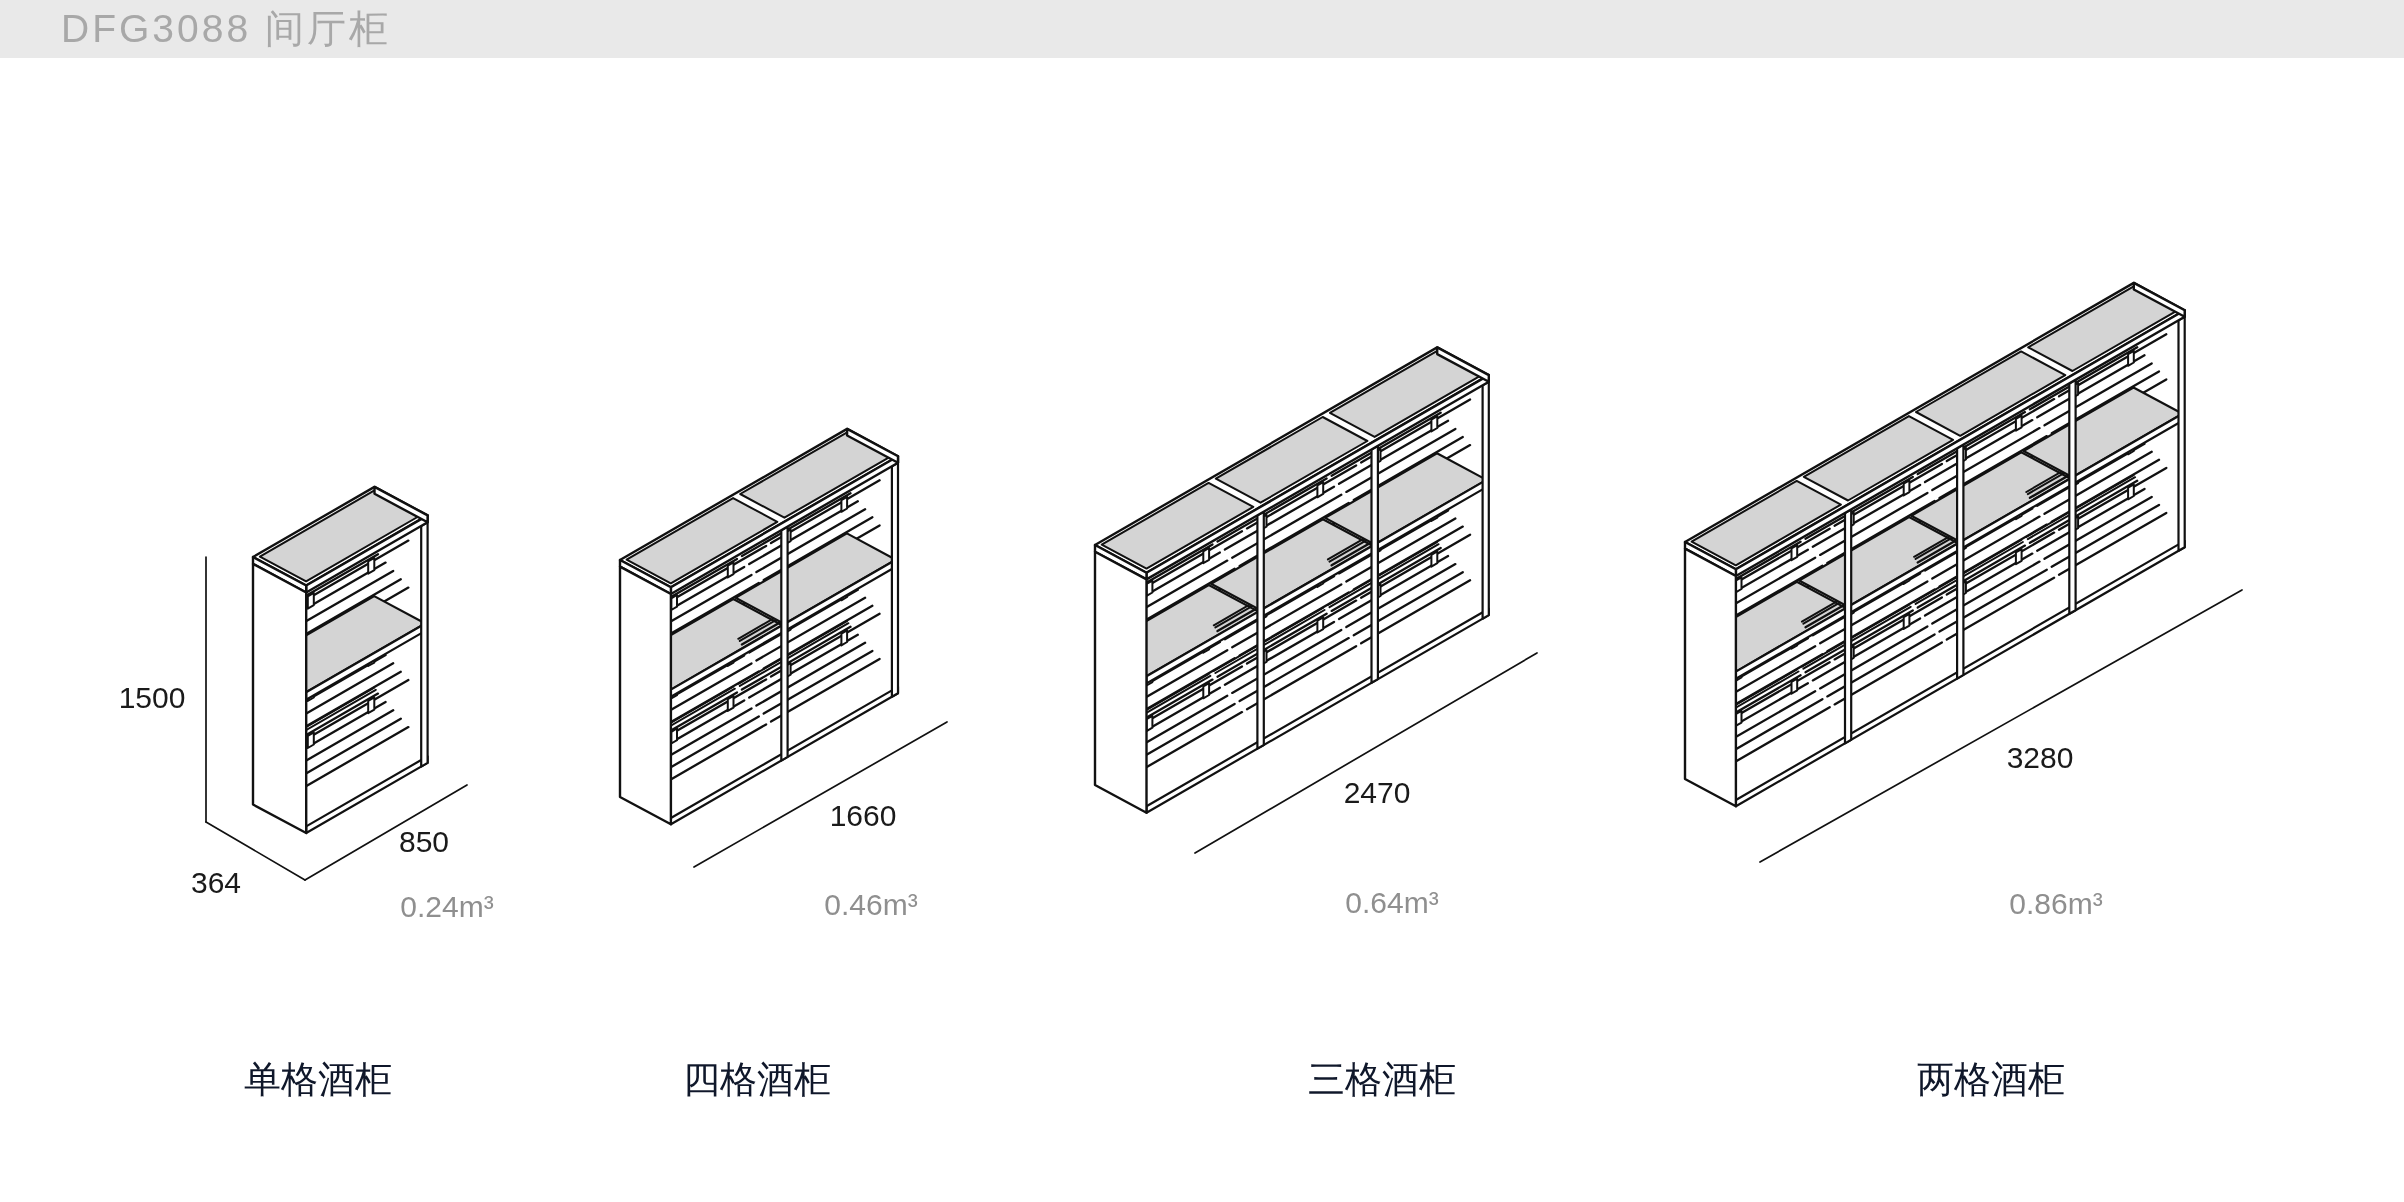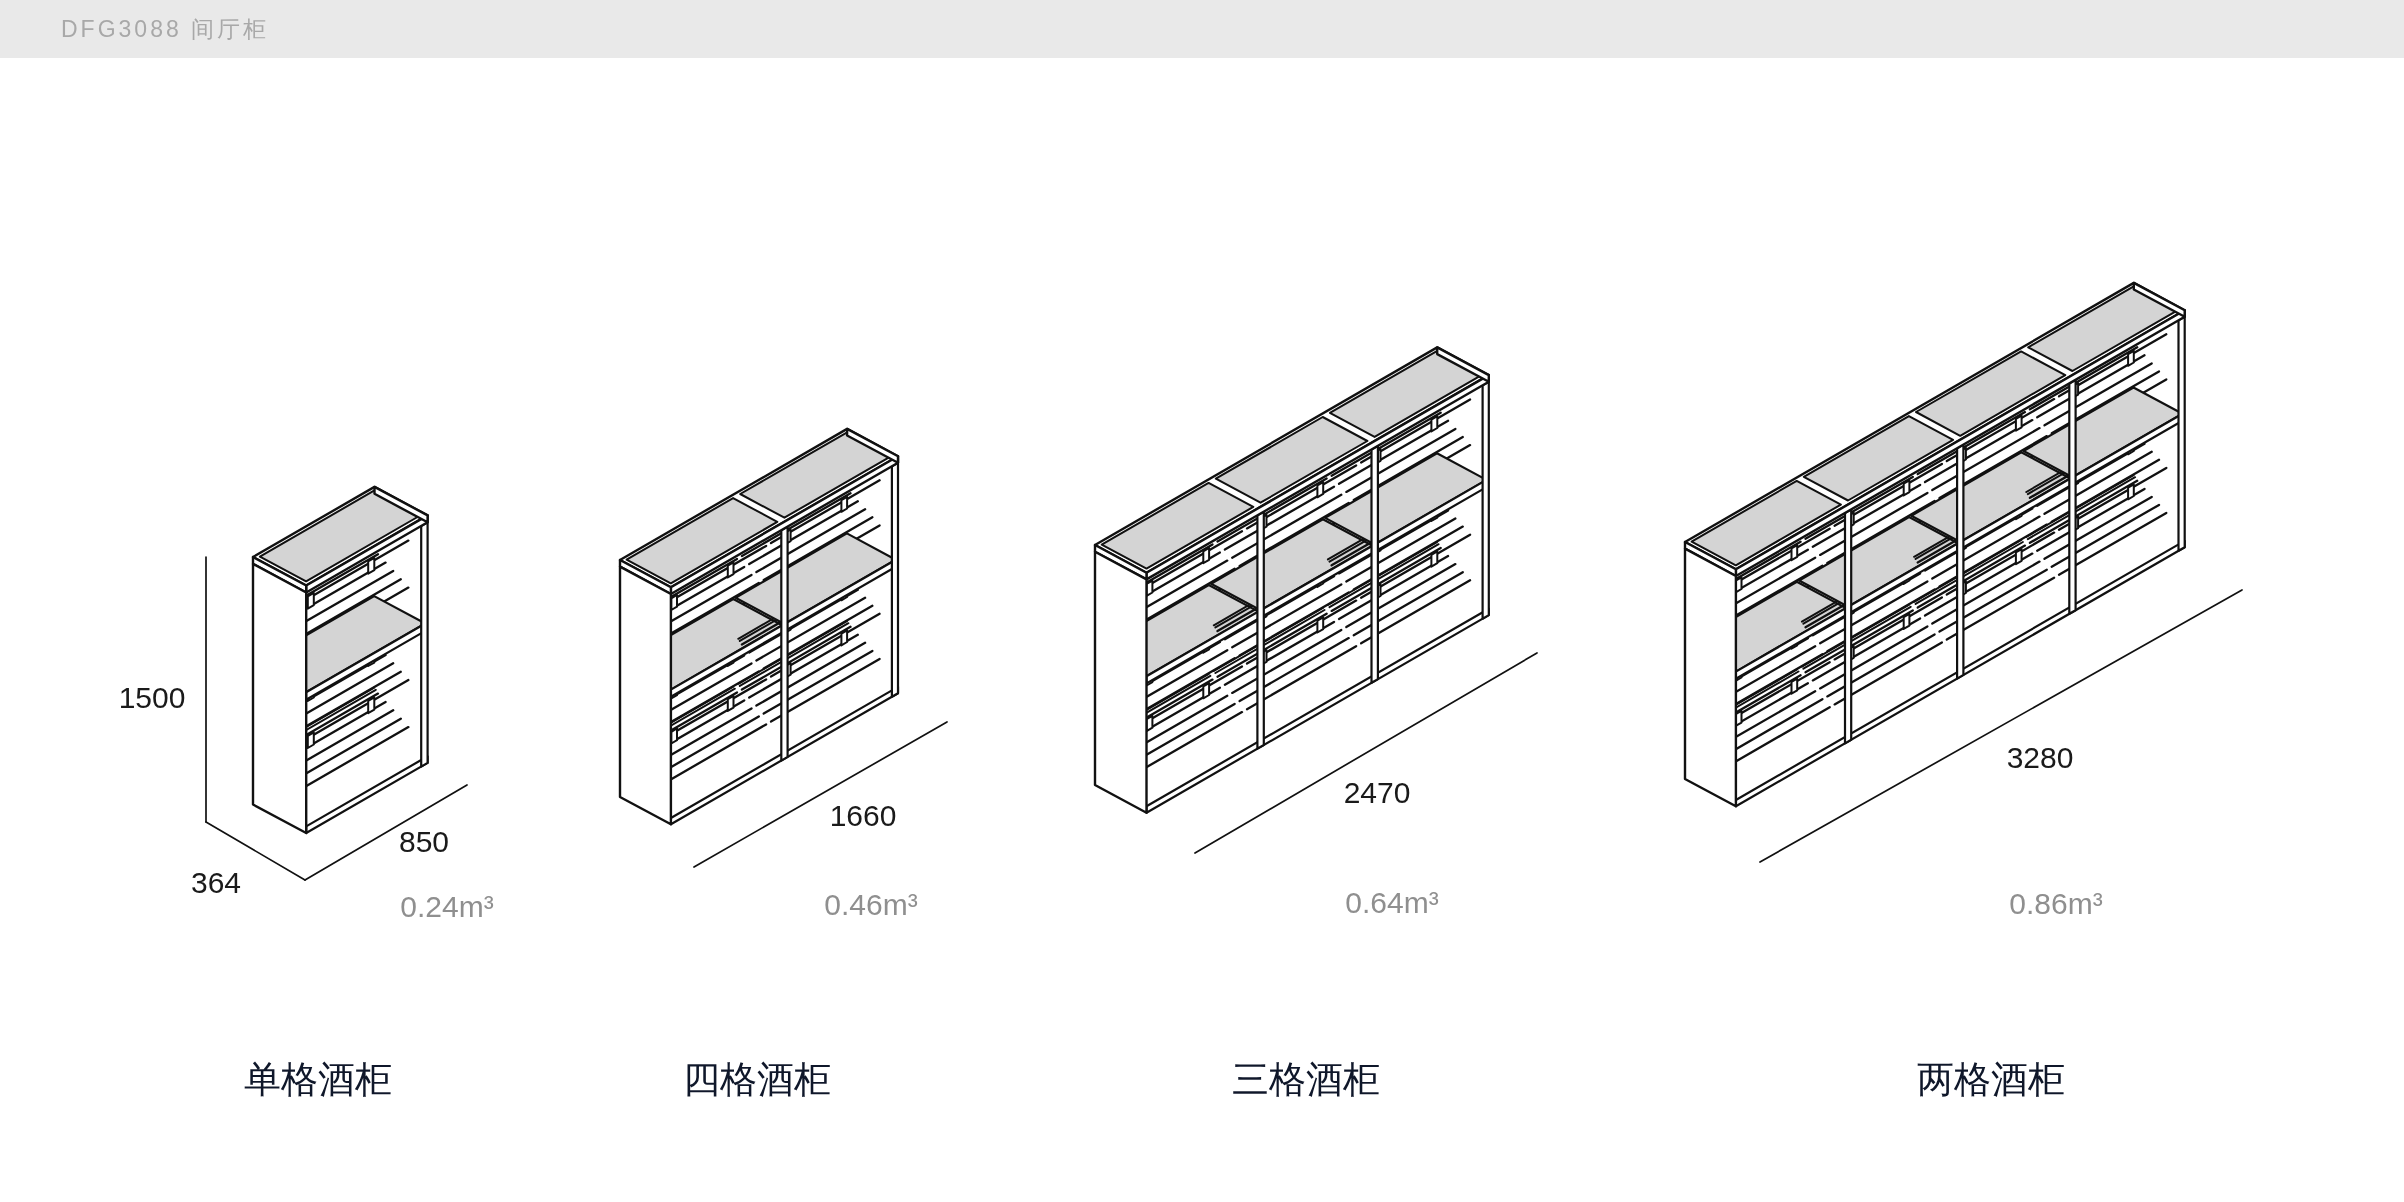--- a/index.html
+++ b/index.html
@@ -6,21 +6,21 @@
   body{
     width:2404px;height:1202px;position:relative;background:#ffffff;
     font-family:"Liberation Sans", sans-serif;overflow:hidden;
   }
   .header-bar{
     position:absolute;left:0;top:0;width:2404px;height:58px;
     background:#e9e9e9;
   }
   .header-title{
     position:absolute;left:61px;top:0;height:76px;line-height:58px;
-    font-size:23px;letter-spacing:3px;color:#a8a8a8;white-space:nowrap;
+    font-size:39px;letter-spacing:3px;color:#a8a8a8;white-space:nowrap;
   }
   #diagram{position:absolute;left:0;top:0;}
   .cab-name{
     position:absolute;top:1055px;transform:translateX(-50%);
     font-size:37px;color:#0f172a;white-space:nowrap;
   }
 </style>
 </head>
 <body>
 
@@ -554,14 +554,14 @@
       <path d="M1685.0 542.0L1735.9 569.3L1735.9 576.0L1685.0 548.6Z" fill="#ffffff" stroke="#111111" stroke-width="2.4" stroke-linejoin="round"></path>
       <path d="M1685.0 548.6L1735.9 576.0L1735.9 806.3L1685.0 779.0Z" fill="#ffffff" stroke="#111111" stroke-width="2.4" stroke-linejoin="round"></path>
       <line x1="1760.0" y1="862.0" x2="2242.0" y2="590.0" stroke="#111111" stroke-width="1.7" stroke-linecap="round"></line>
       <text x="2040" y="757" text-anchor="middle" dominant-baseline="central" font-size="30" fill="#1a1a1a" font-family="&quot;Liberation Sans&quot;, sans-serif">3280</text>
       <text x="2056" y="903" text-anchor="middle" dominant-baseline="central" font-size="30" fill="#8f8f8f" font-family="&quot;Liberation Sans&quot;, sans-serif">0.86m³</text>
     </g>
   </svg>
 
 <div class="cab-name" style="left:318px">单格酒柜</div>
 <div class="cab-name" style="left:757px">四格酒柜</div>
-<div class="cab-name" style="left:1306px">三格酒柜</div>
+<div class="cab-name" style="left:1382px">三格酒柜</div>
 <div class="cab-name" style="left:1991px">两格酒柜</div>
 
 </body></html>

